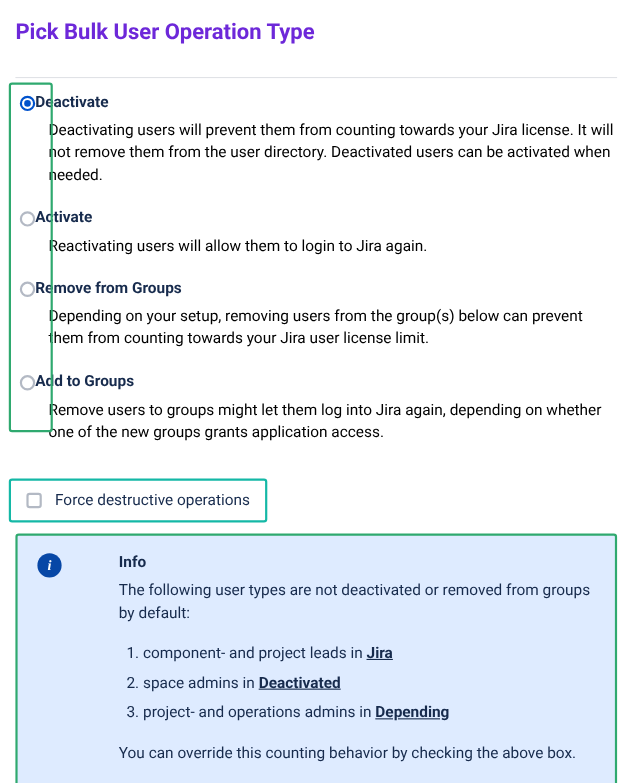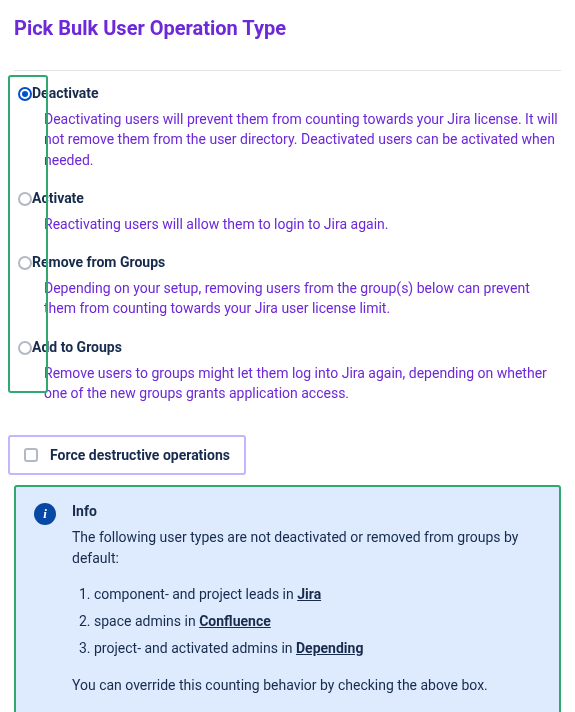--- a/index.html
+++ b/index.html
@@ -62,35 +62,34 @@
     background: #0052CC;
   }
   .opt-label {
     font-weight: 700;
     font-size: 14px;
     color: #172B4D;
     cursor: pointer;
   }
   .opt-desc {
     font-size: 14px;
-    color: #6d28d9;
+    color: #000000;
     line-height: 1.45;
     margin: 6px 0 14px 30px;
   }
   .checkbox-wrap {
     display: inline-flex;
     align-items: center;
     gap: 12px;
-    border: 2px solid #c4b5fd;
+    border: 2px solid #14b8a6;
     border-radius: 3px;
     padding: 10px 14px;
     margin-left: -6px;
     margin-top: 18px;
     margin-bottom: 10px;
-    font-weight: bold;
   }
   .checkbox {
     width: 14px;
     height: 14px;
     border: 2px solid #b3b9c4;
     border-radius: 3px;
     cursor: pointer;
     flex-shrink: 0;
   }
   .checkbox-label {
@@ -113,21 +112,21 @@
     color: #fff;
     font-weight: 700;
     font-size: 13px;
     display: flex;
     align-items: center;
     justify-content: center;
     flex-shrink: 0;
     font-family: Georgia, serif;
     font-style: italic;
   }
-  .info-body { flex: 1; }
+  .info-body { flex: 1; margin-left: 36px; }
   .info-title {
     font-weight: 700;
     font-size: 14px;
     margin-bottom: 8px;
   }
   .info-text {
     font-size: 14px;
     line-height: 1.5;
   }
   .info-list {
@@ -179,22 +178,22 @@
   <span class="checkbox-label">Force destructive operations</span>
 </div>
 
 <div class="info-panel">
   <div class="info-icon">i</div>
   <div class="info-body">
     <div class="info-title">Info</div>
     <div class="info-text">The following user types are not deactivated or removed from groups by default:</div>
     <ol class="info-list">
       <li><span>component- and project leads in </span><b>Jira</b></li>
-      <li><span>space admins in </span><b>Confluence</b></li>
-      <li><span>project- and activated admins in </span><b>Depending</b></li>
+      <li><span>space admins in </span><b>Deactivated</b></li>
+      <li><span>project- and operations admins in </span><b>Depending</b></li>
     </ol>
     <div class="info-text">You can override this counting behavior by checking the above box.</div>
   </div>
 </div>
 
 
 
 
 
 

